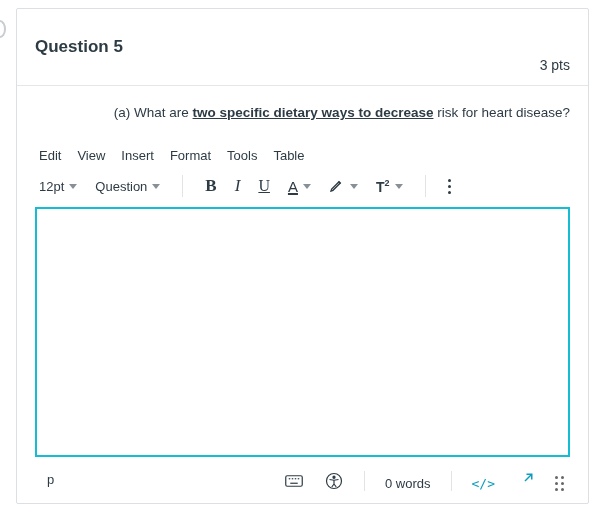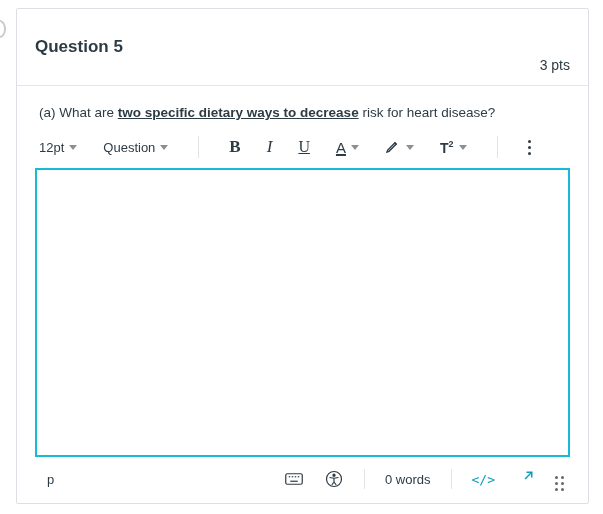--- a/index.html
+++ b/index.html
@@ -42,35 +42,35 @@
   }
   .q-title{ font-size:17px; font-weight:700; color:#2d3b45;}
   .points{ font-size:14px; color:#2d3b45;margin-top:36px;}
   .body{
     padding:18px 18px 8px 18px;
     flex:1;
     display:flex;
     flex-direction:column;
     min-height:0;
   }
-  .prompt p{ margin:0 0 12px 4px; font-size:13.5px; line-height:1.35;}
+  .prompt p{ margin:0 0 12px 16px; font-size:13.5px; line-height:1.35;text-align:right;}
   .ul{ text-decoration:underline;}
   .bold{ font-weight:700;}
   .menubar{
     display:flex;
     gap:16px;
     font-size:13px;
     color:#2d3b45;
     margin:14px 0 10px 4px;
   }
   .menubar span{cursor:default;}
   .toolbar{
     display:flex;
     align-items:center;
-    gap:26px;
+    gap:18px;
     padding:2px 4px 10px 4px;
     font-size:13px;
     color:#2d3b45;
   }
   .tb-item{display:inline-flex; align-items:center; gap:3px;}
   .chev{display:inline-block; width:0;height:0;border-left:4px solid transparent;border-right:4px solid transparent;border-top:5px solid #889097; margin-left:2px;}
   .divider{width:1px;height:22px;background:#e1e4e7;margin:0 4px;}
   .fmt-b{font-family:Georgia,serif;font-weight:700;font-size:17px;}
   .fmt-i{font-family:Georgia,serif;font-style:italic;font-size:17px;}
   .fmt-u{font-family:Georgia,serif;text-decoration:underline;font-size:16px;}
@@ -87,21 +87,21 @@
     background:#fff;
   }
   .statusbar{
     display:flex;
     align-items:center;
     justify-content:space-between;
     padding:10px 6px 4px 12px;
     font-size:13px;
     color:#2d3b45;
   }
-  .status-right{display:flex;align-items:center;gap:20px;color:#2d3b45;}
+  .status-right{display:flex;align-items:flex-end;gap:20px;color:#2d3b45;}
   .light-div{width:1px;height:20px;background:#e1e4e7;}
   .icon{display:inline-flex;align-items:center;justify-content:center;width:20px;height:20px;color:#2d3b45;}
   .teal{color:#0b9dbe;}
   .grip{display:inline-grid;grid-template-columns:3px 3px;grid-auto-rows:3px;gap:3px;}
   .grip i{width:3px;height:3px;border-radius:50%;background:#666;display:block;}
 </style>
 </head>
 <body>
 
 <div class="left-arc"></div>
@@ -113,20 +113,28 @@
   </div>
 
   <div class="body">
 
     <div class="prompt">
       <p>
         <span>(a) What are </span><span class="ul bold">two specific dietary ways to decrease</span><span> risk for heart disease?</span>
       </p>
     </div>
 
+    <div class="menubar">
+      <span>Edit</span>
+      <span>View</span>
+      <span>Insert</span>
+      <span>Format</span>
+      <span>Tools</span>
+      <span>Table</span>
+    </div>
 
     <div class="toolbar">
       <span class="tb-item">
         <span>12pt</span>
         <span class="chev"></span>
       </span>
       <span class="tb-item">
         <span>Question</span>
         <span class="chev"></span>
       </span>

